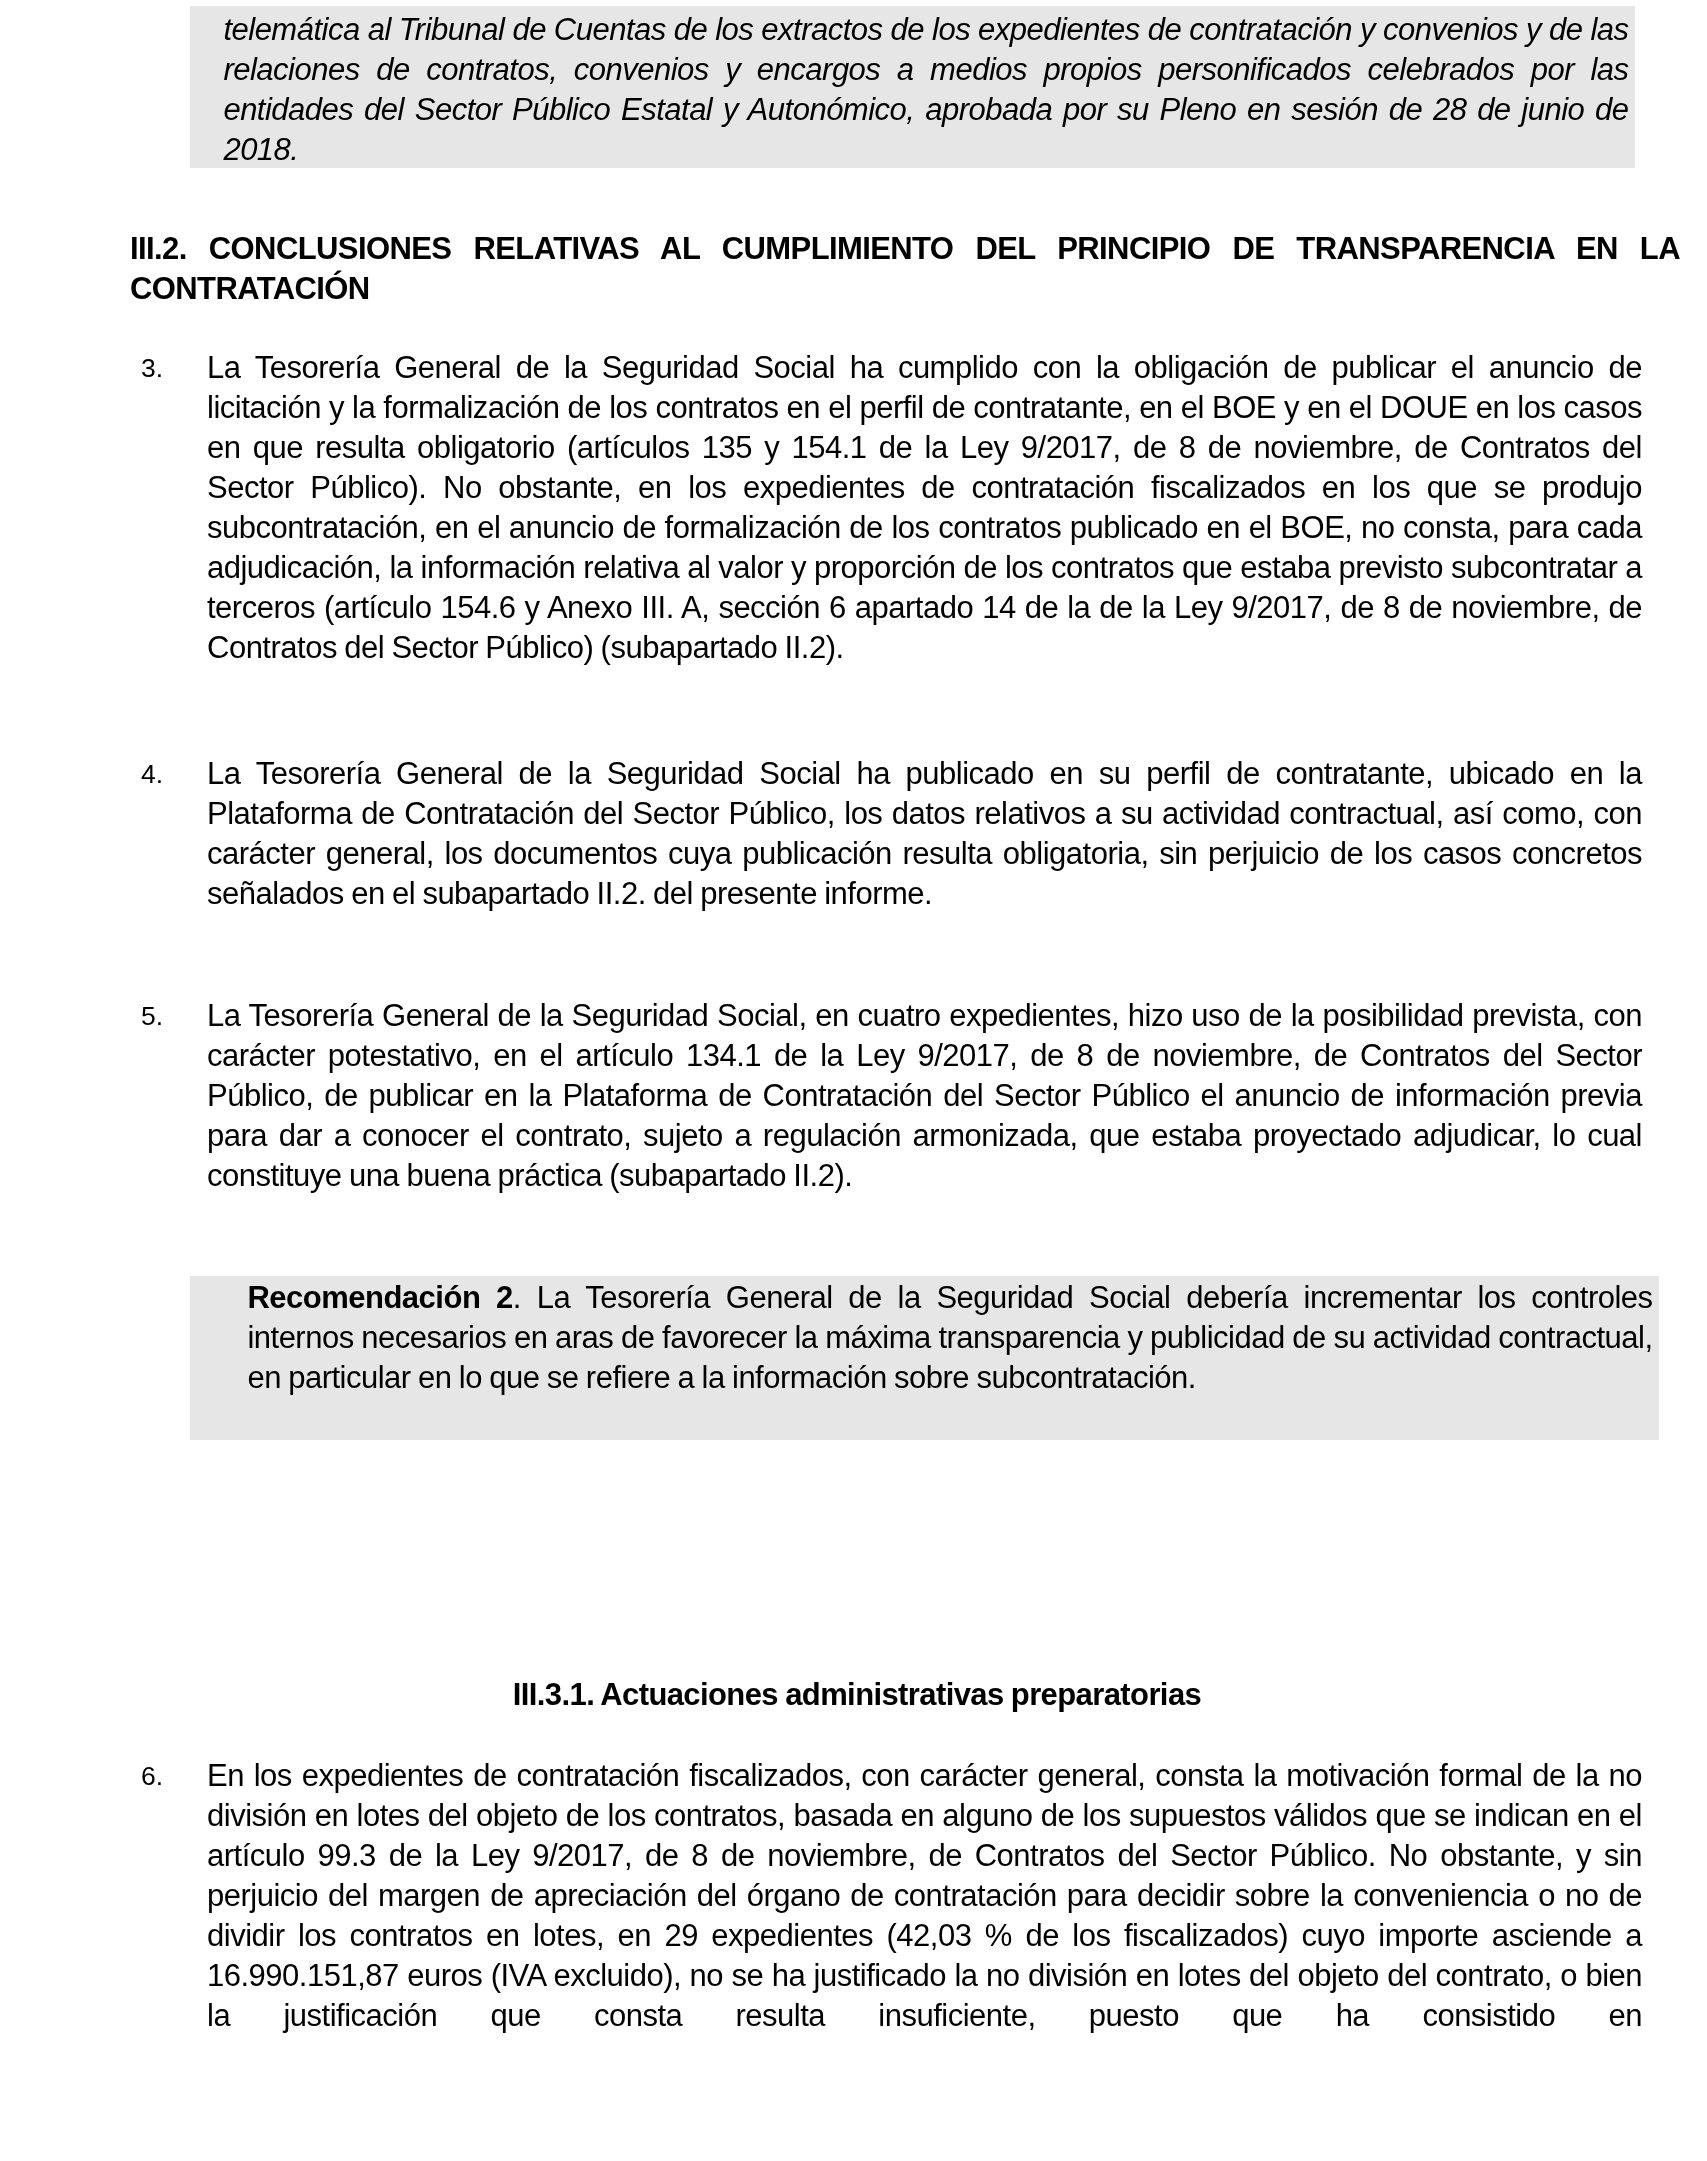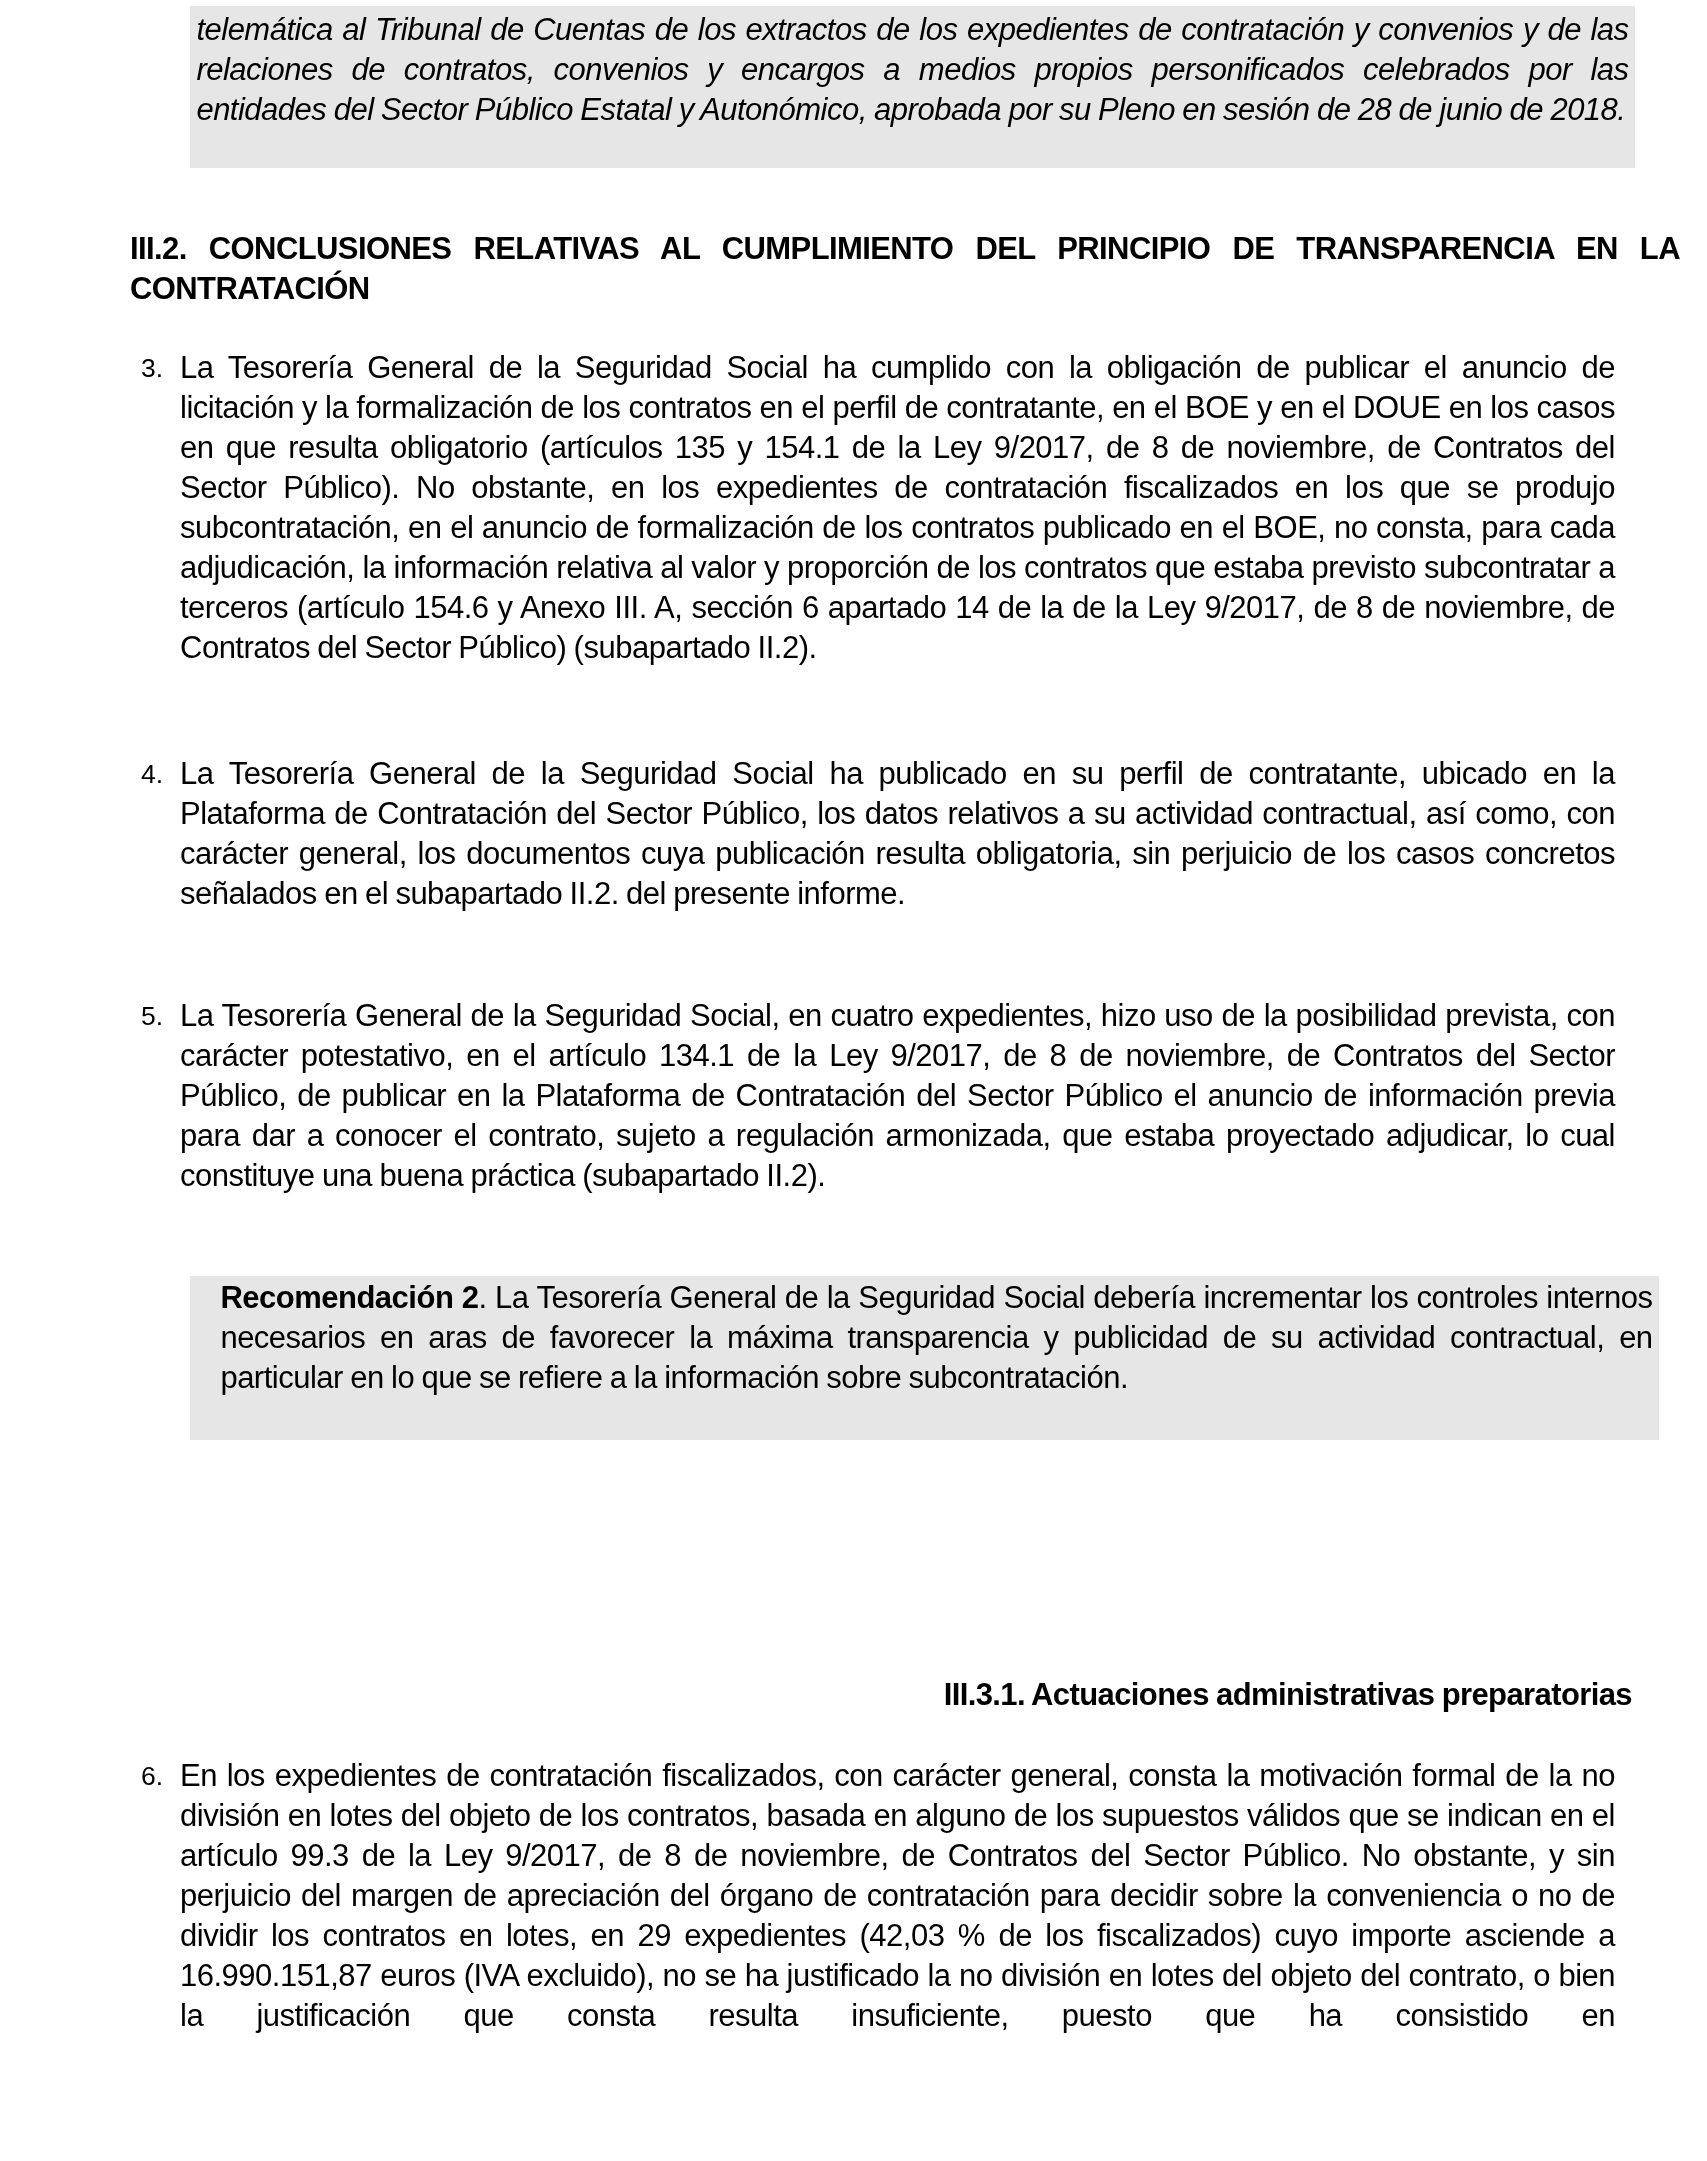--- a/index.html
+++ b/index.html
@@ -1,19 +1,19 @@
 <!DOCTYPE html>
 <html style="font-size:13px"><head>
 <meta charset="utf-8">
 <style>
   html, body { margin: 0; padding: 0; background: #ffffff; }
   body { width: 1707px; height: 2161px; position: relative; overflow: hidden;
          font-family: "Liberation Sans", sans-serif; color: #000; }
   .page { position: absolute; left: 0; top: 0; width: 1707px; height: 2161px; }
-  .txt { font-size: 31px; line-height: 40px; text-align: justify; letter-spacing: -0.5px; word-spacing: -0.8px; }
+  .txt { font-size: 31px; line-height: 40px; text-align: justify; letter-spacing: -0.5px; word-spacing: -0.8px; margin-left: 27px; }
   .box { position: absolute; left: 190px; width: 1445px; background: #e6e6e6; }
   .box .txt { padding: 0 6.4px 0 6.4px; }
   .italic { font-style: italic; }
   .heading { position: absolute; left: 82px; width: 1550px; font-weight: bold;
              font-size: 31px; line-height: 40px; text-align: justify; letter-spacing: -0.6px; word-spacing: -0.8px; }
   .item { position: absolute; left: 82px; width: 1550px; }
   .item .num { position: absolute; left: 59px; top: 0; font-size: 26.5px; line-height: 40px; }
   .item .body { position: absolute; left: 98px; width: 1435px; }
   .bold { font-weight: bold; }
 </style>
@@ -43,21 +43,21 @@
     <div class="body txt">La Tesorería General de la Seguridad Social, en cuatro expedientes, hizo uso de la posibilidad prevista, con carácter potestativo, en el artículo 134.1 de la Ley 9/2017, de 8 de noviembre, de Contratos del Sector Público, de publicar en la Plataforma de Contratación del Sector Público el anuncio de información previa para dar a conocer el contrato, sujeto a regulación armonizada, que estaba proyectado adjudicar, lo cual constituye una buena práctica (subapartado II.2).</div>
   </div>
 
   <div class="box" style="top:1276px; height:164px;padding-left:24px;">
     <div class="txt" style="padding-top:1.6px;">
       <span class="bold">Recomendación 2</span><span>. La Tesorería General de la Seguridad Social debería incrementar los controles internos necesarios en aras de favorecer la máxima transparencia y publicidad de su actividad contractual, en particular en lo que se refiere a la información sobre subcontratación.</span>
     </div>
   </div>
 
 
-  <div class="heading" style="top:1675px; text-align:right;">III.3.1. Actuaciones administrativas preparatorias</div>
+  <div class="heading" style="top:1675px; text-align:center;">III.3.1. Actuaciones administrativas preparatorias</div>
 
   <div class="item" style="top:1756px;">
     <span class="num">6.</span>
     <div class="body txt" style="text-align-last: justify;">En los expedientes de contratación fiscalizados, con carácter general, consta la motivación formal de la no división en lotes del objeto de los contratos, basada en alguno de los supuestos válidos que se indican en el artículo 99.3 de la Ley 9/2017, de 8 de noviembre, de Contratos del Sector Público. No obstante, y sin perjuicio del margen de apreciación del órgano de contratación para decidir sobre la conveniencia o no de dividir los contratos en lotes, en 29 expedientes (42,03 % de los fiscalizados) cuyo importe asciende a 16.990.151,87 euros (IVA excluido), no se ha justificado la no división en lotes del objeto del contrato, o bien la justificación que consta resulta insuficiente, puesto que ha consistido en</div>
   </div>
 
 </div>
 
 
 </body></html>

